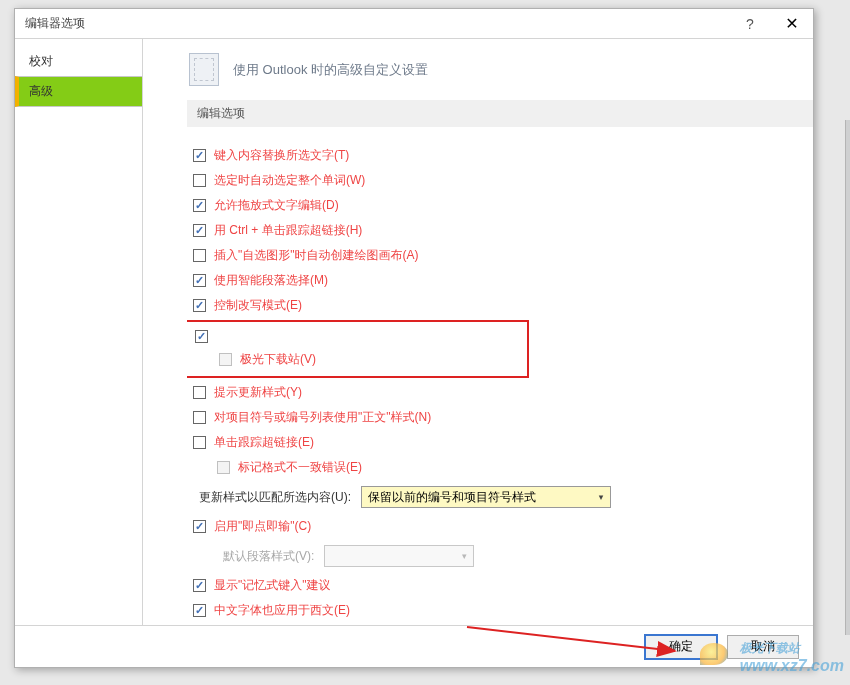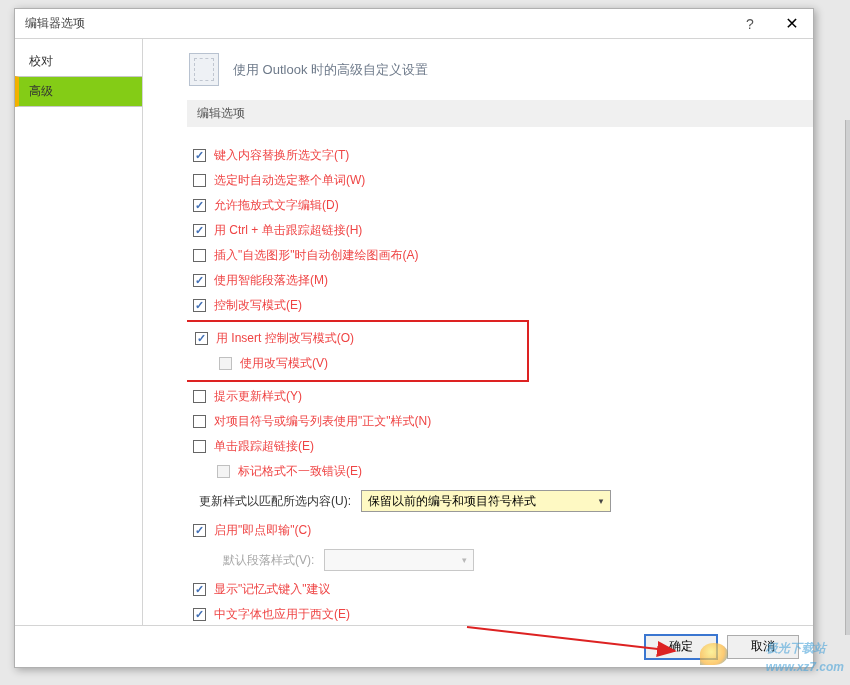--- a/index.html
+++ b/index.html
@@ -140,27 +140,26 @@
               <span class="cb-box checked"></span>
             </span>
           <span class="label-text">控制改写模式(E)</span>
         </div>
 
         <div class="red-box">
           <div class="opt-row">
             <span class="cb">
                 <span class="cb-box checked"></span>
               </span>
-            <span class="label-text">用 Insert 控制改写模式(O)</span>
           </div>
           <div class="opt-row indent disabled">
             <span class="cb">
                 <span class="cb-box"></span>
               </span>
-            <span class="label-text">使用改写模式(V)</span>
+            <span class="label-text">极光下载站(V)</span>
           </div>
         </div>
 
         <div class="opt-row">
           <span class="cb">
               <span class="cb-box"></span>
             </span>
           <span class="label-text">提示更新样式(Y)</span>
         </div>
 
@@ -236,14 +235,14 @@
       <line x1="2" y1="4" x2="210" y2="28" stroke="#d22" stroke-width="2" marker-end="url(#ah)"></line>
     </svg>
     <button class="dlg-btn primary">确定</button>
     <button class="dlg-btn">取消</button>
   </div>
 </div>
 
 <div class="wm-logo"></div>
 <div class="watermark">
   <span>极光下载站</span><br>
-  <span style="font-size:12px;">www.xz7.com</span>
+  <span style="font-size:16px;">www.xz7.com</span>
 </div>
 
 </body></html>

